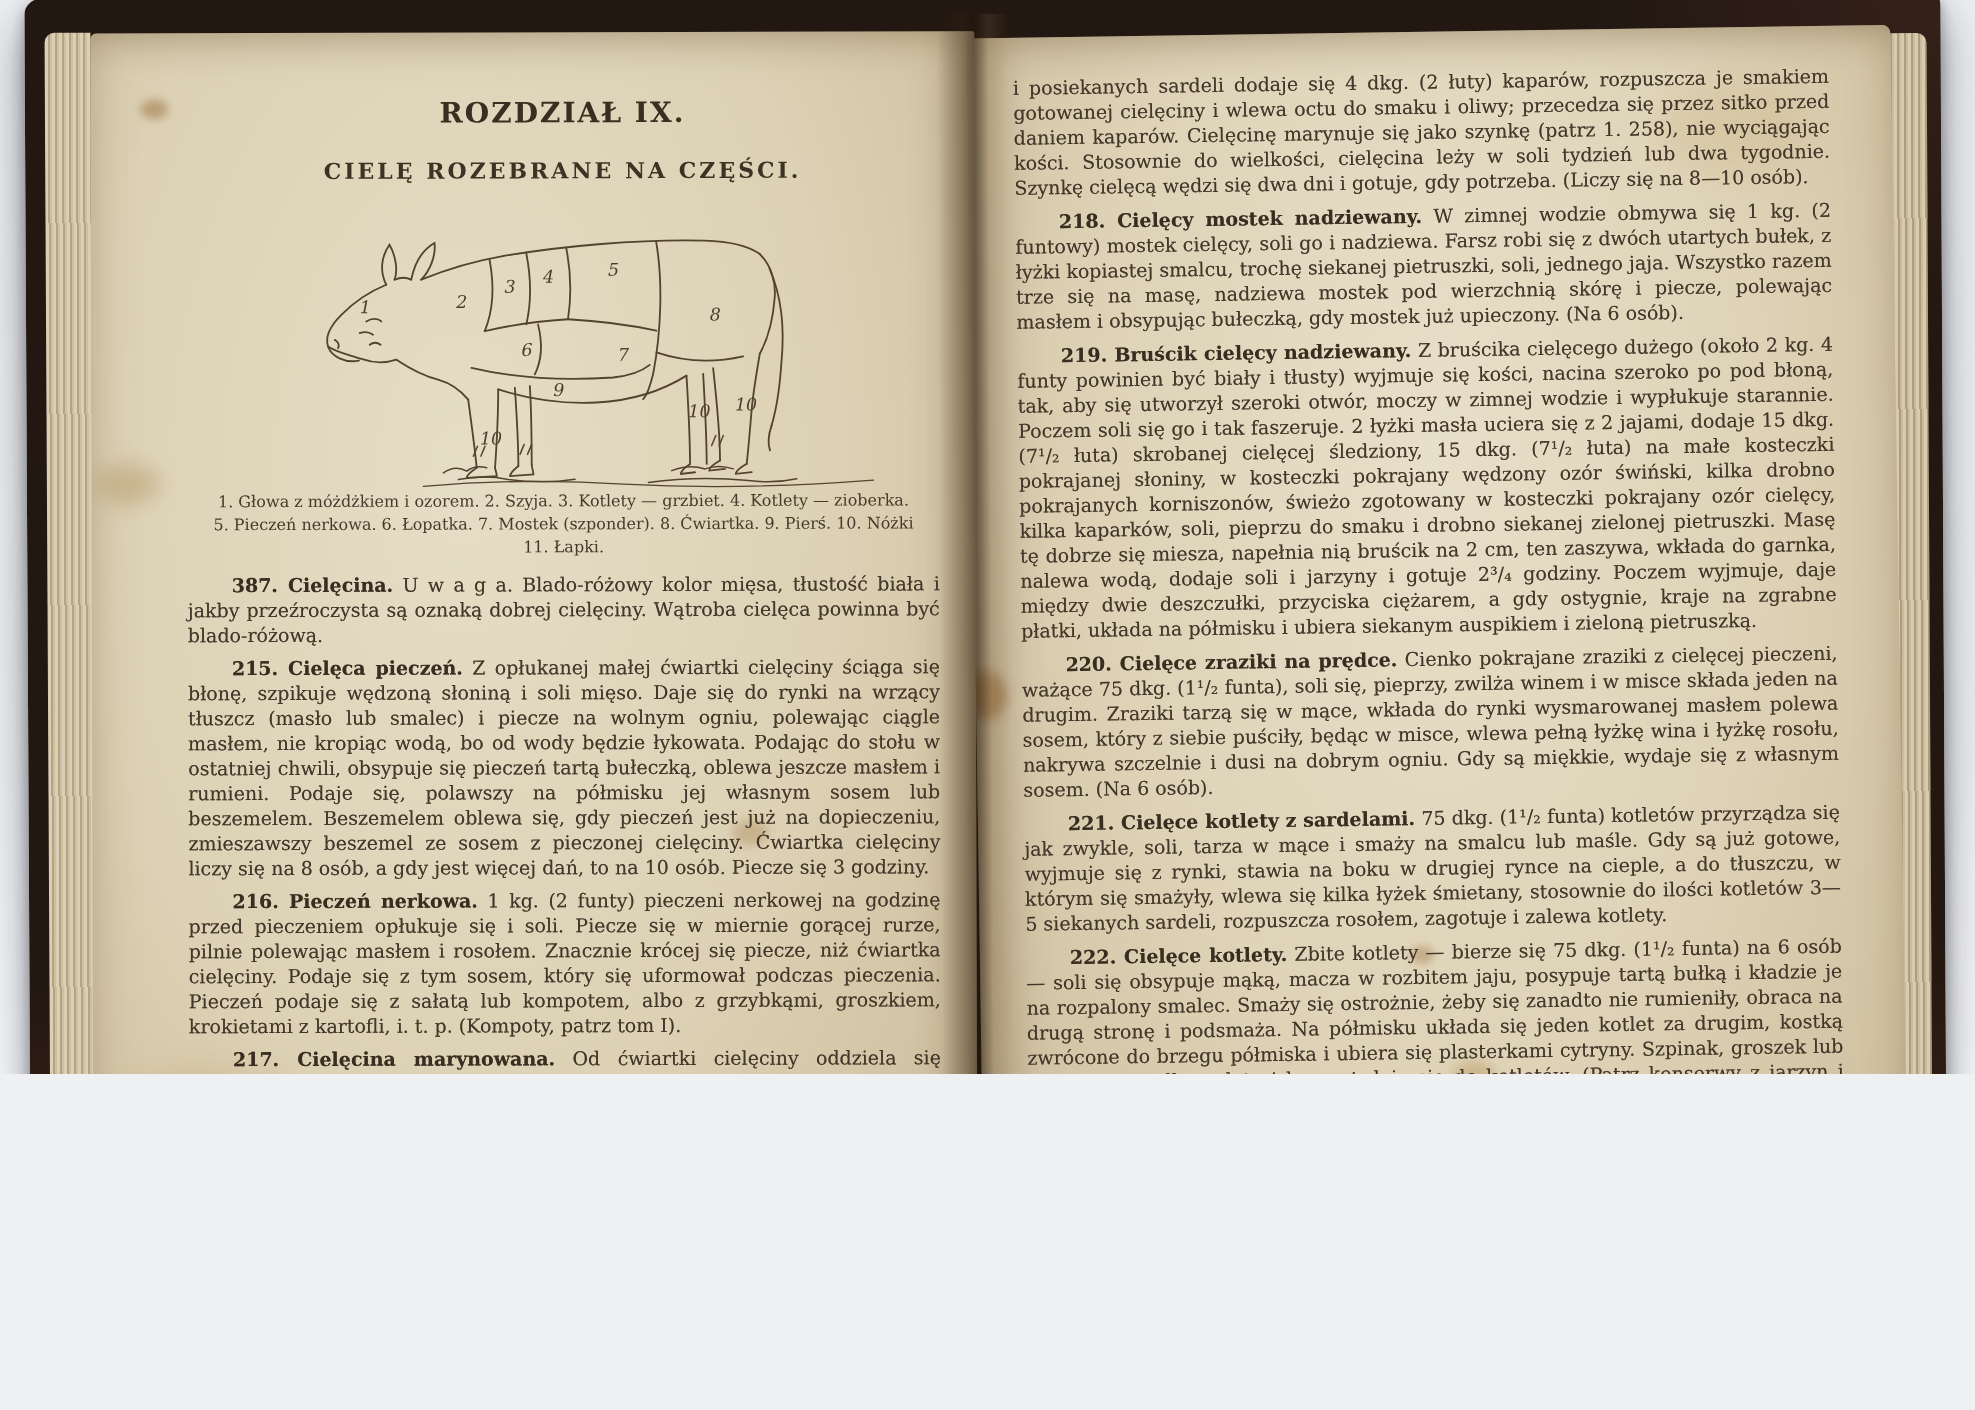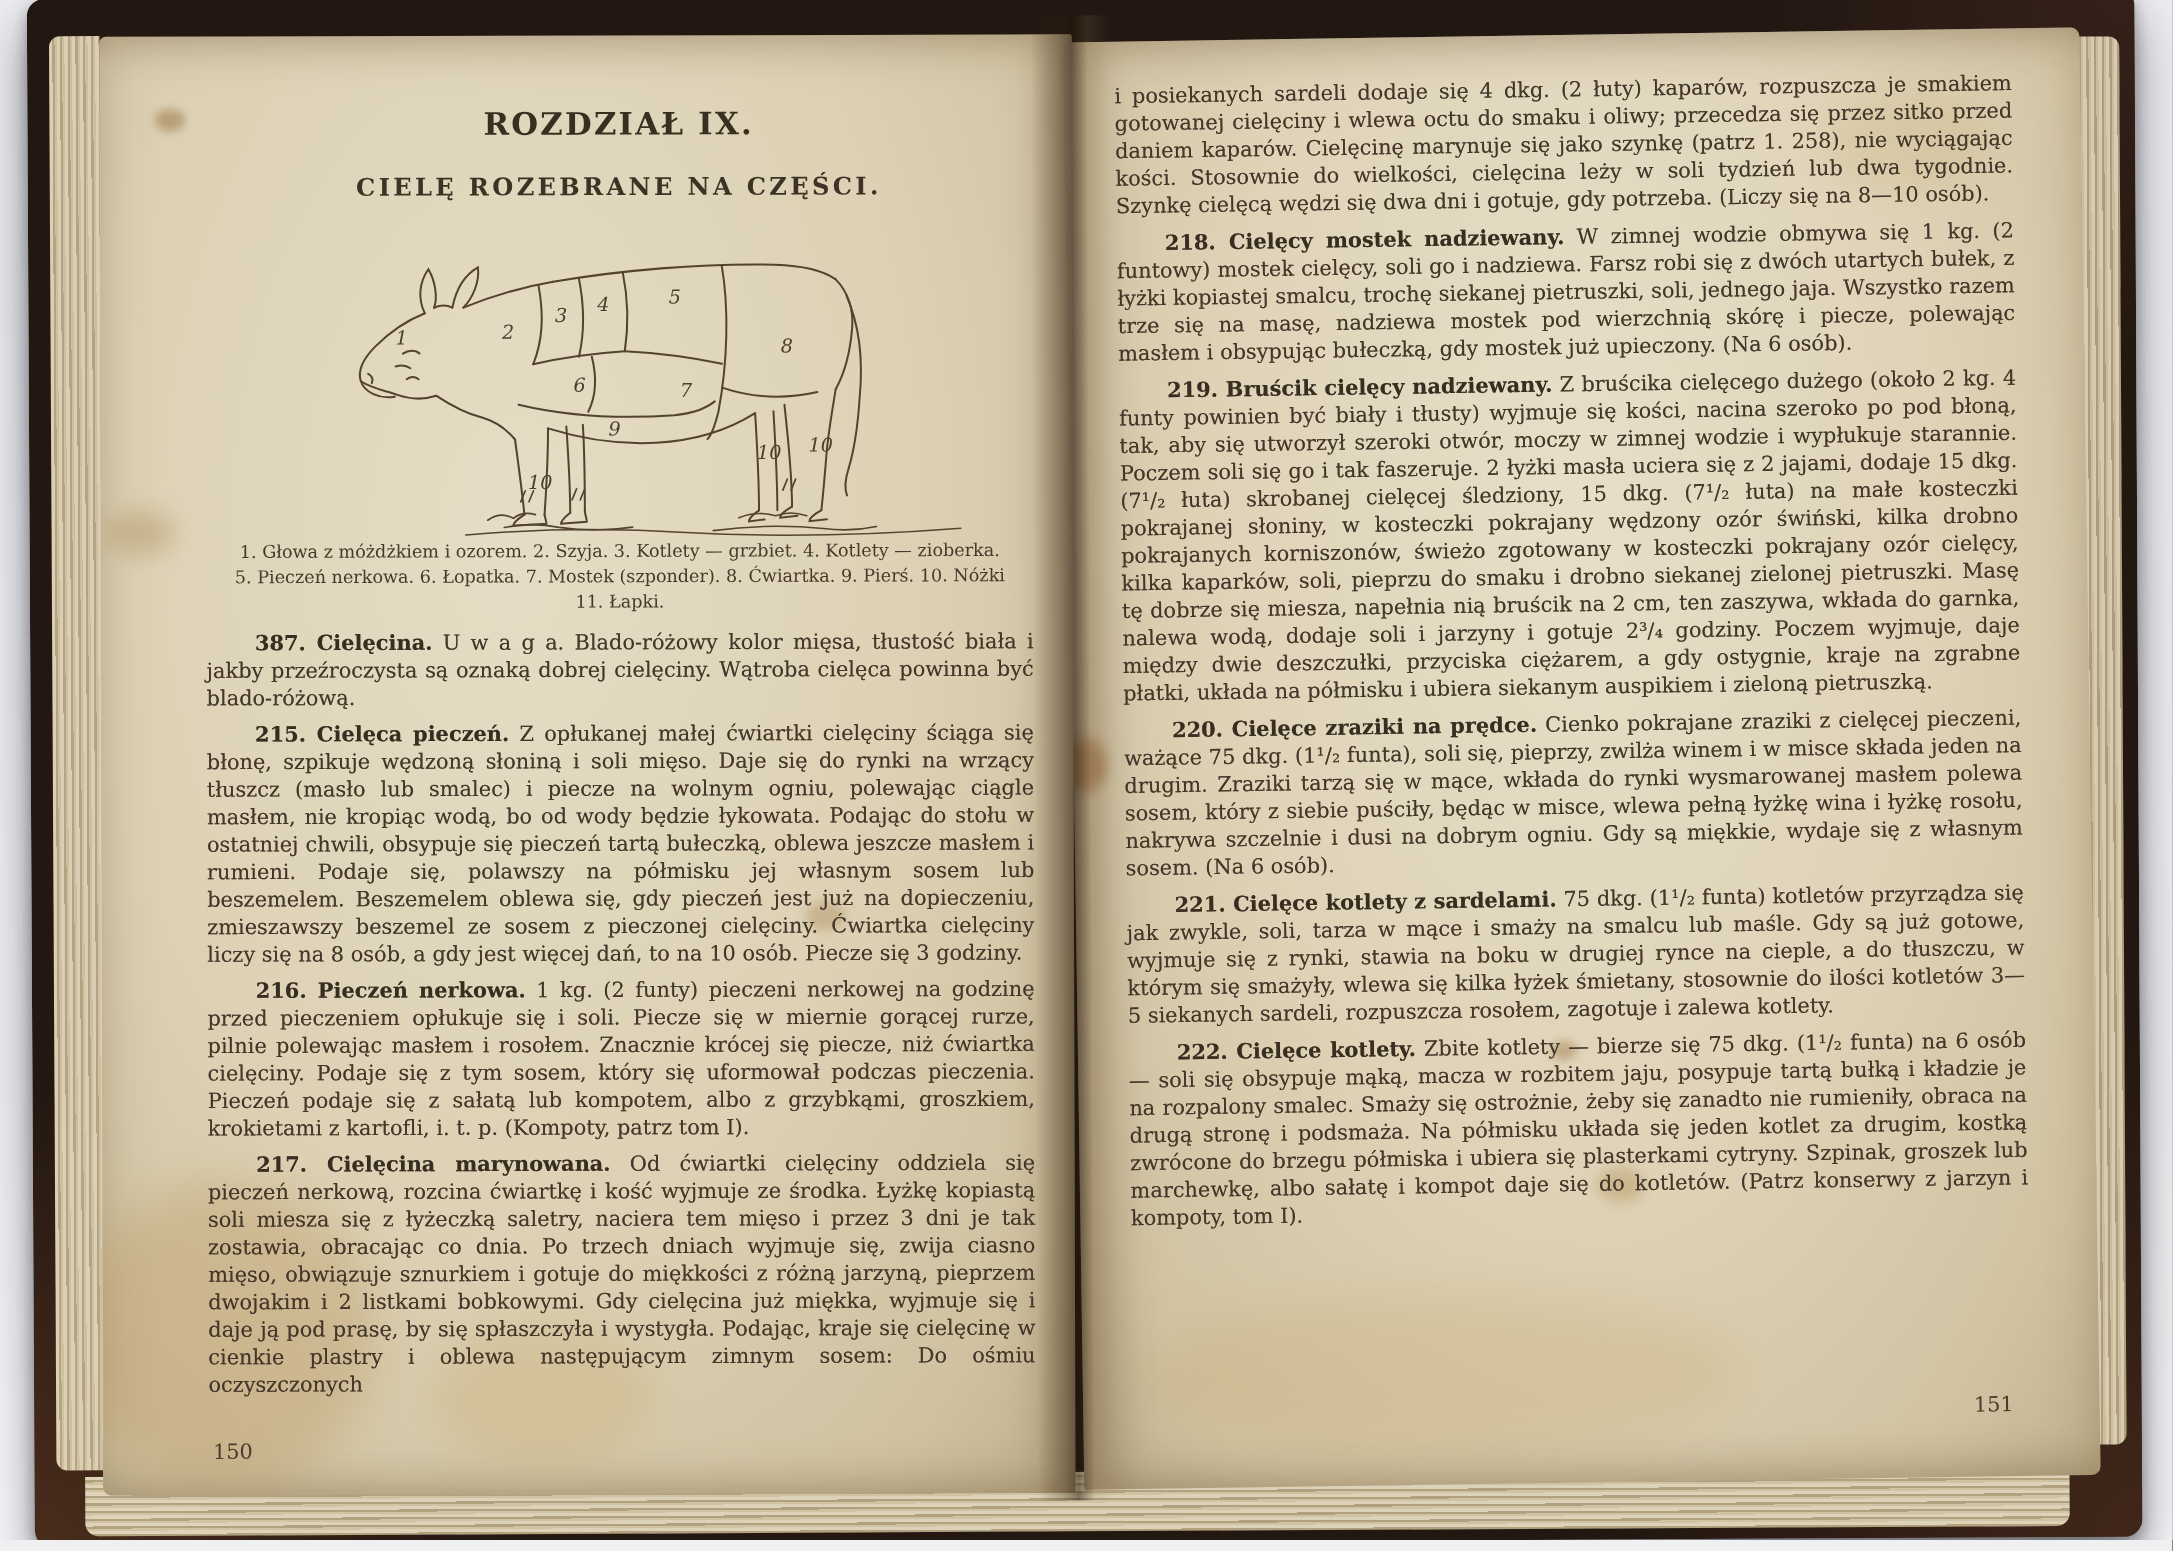--- a/index.html
+++ b/index.html
@@ -1,16 +1,16 @@
 <!DOCTYPE html>
 <html><head>
 <meta charset="utf-8">
 <style>
   html,body{margin:0;padding:0;background:#eef0f2;}
-  .scene{position:relative;width:1975px;height:1400px;overflow:hidden;
+  .scene{position:relative;width:1975px;height:1074px;overflow:hidden;
          background:linear-gradient(180deg,#eceef1 0%,#eff1f3 70%,#f8f9fb 100%);
          font-family:"DejaVu Serif","Liberation Serif",serif;}
   .book{position:absolute;left:28px;top:-6px;width:1916px;height:1408px;
         transform:rotate(-0.3deg);border-radius:16px;
         background:
           radial-gradient(circle at 0% 100%, #4a2c1c 0%, rgba(74,44,28,0) 18%),
           radial-gradient(circle at 100% 100%, #41261a 0%, rgba(65,38,26,0) 20%),
           radial-gradient(circle at 100% 0%, #35211a 0%, rgba(53,33,26,0) 15%),
           #221711;
         box-shadow:0 26px 48px rgba(20,20,30,.45), 0 6px 14px rgba(20,20,30,.35);}

